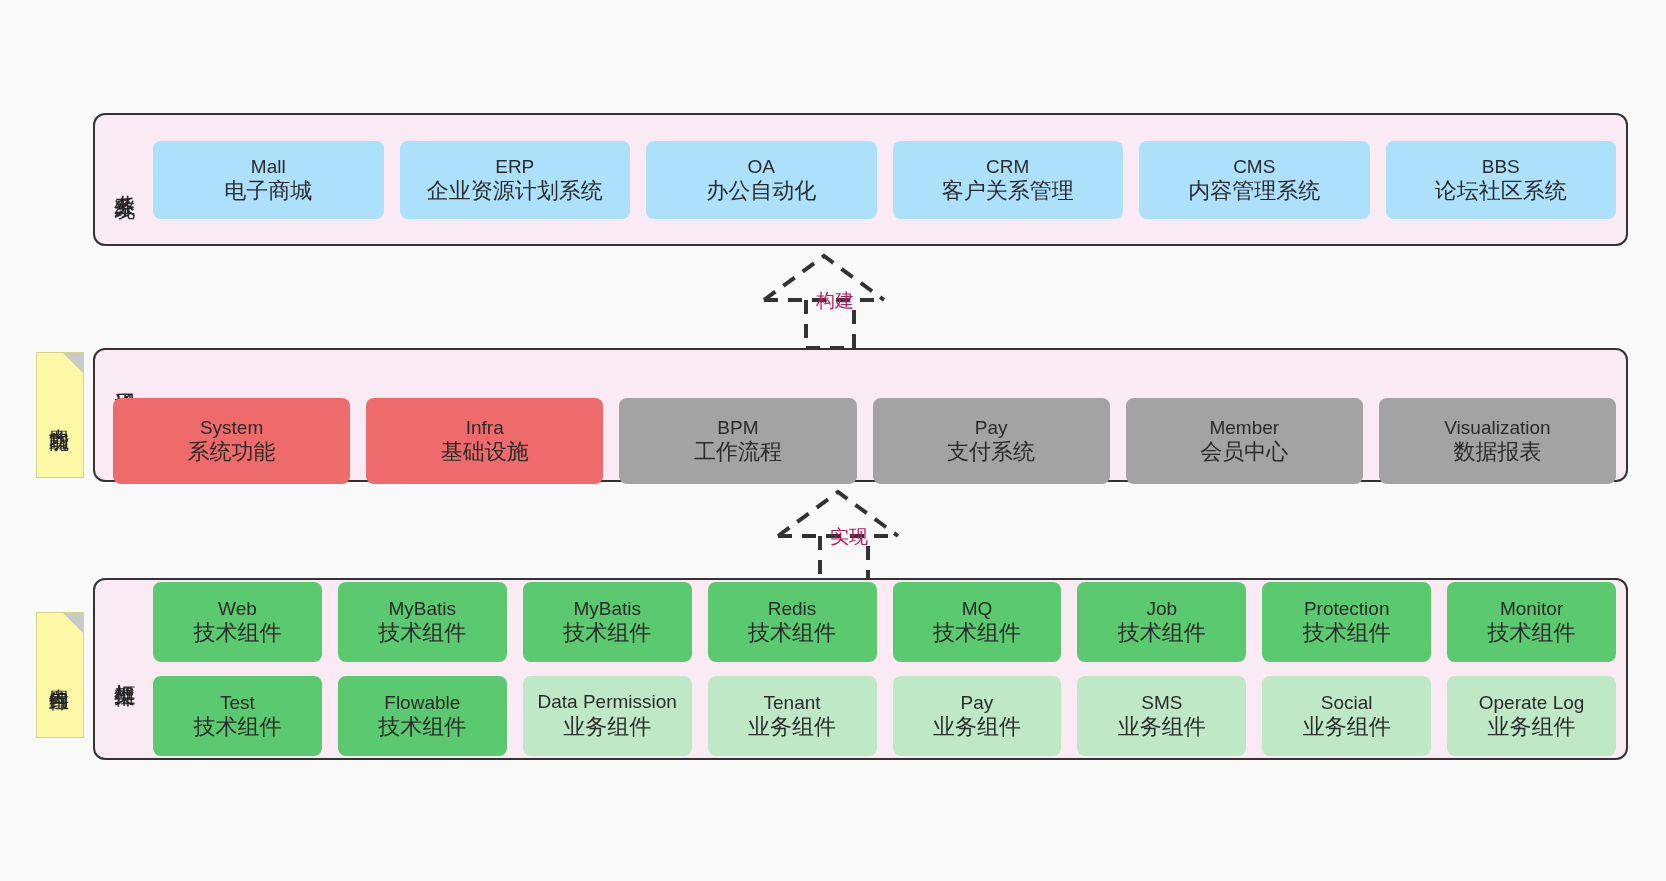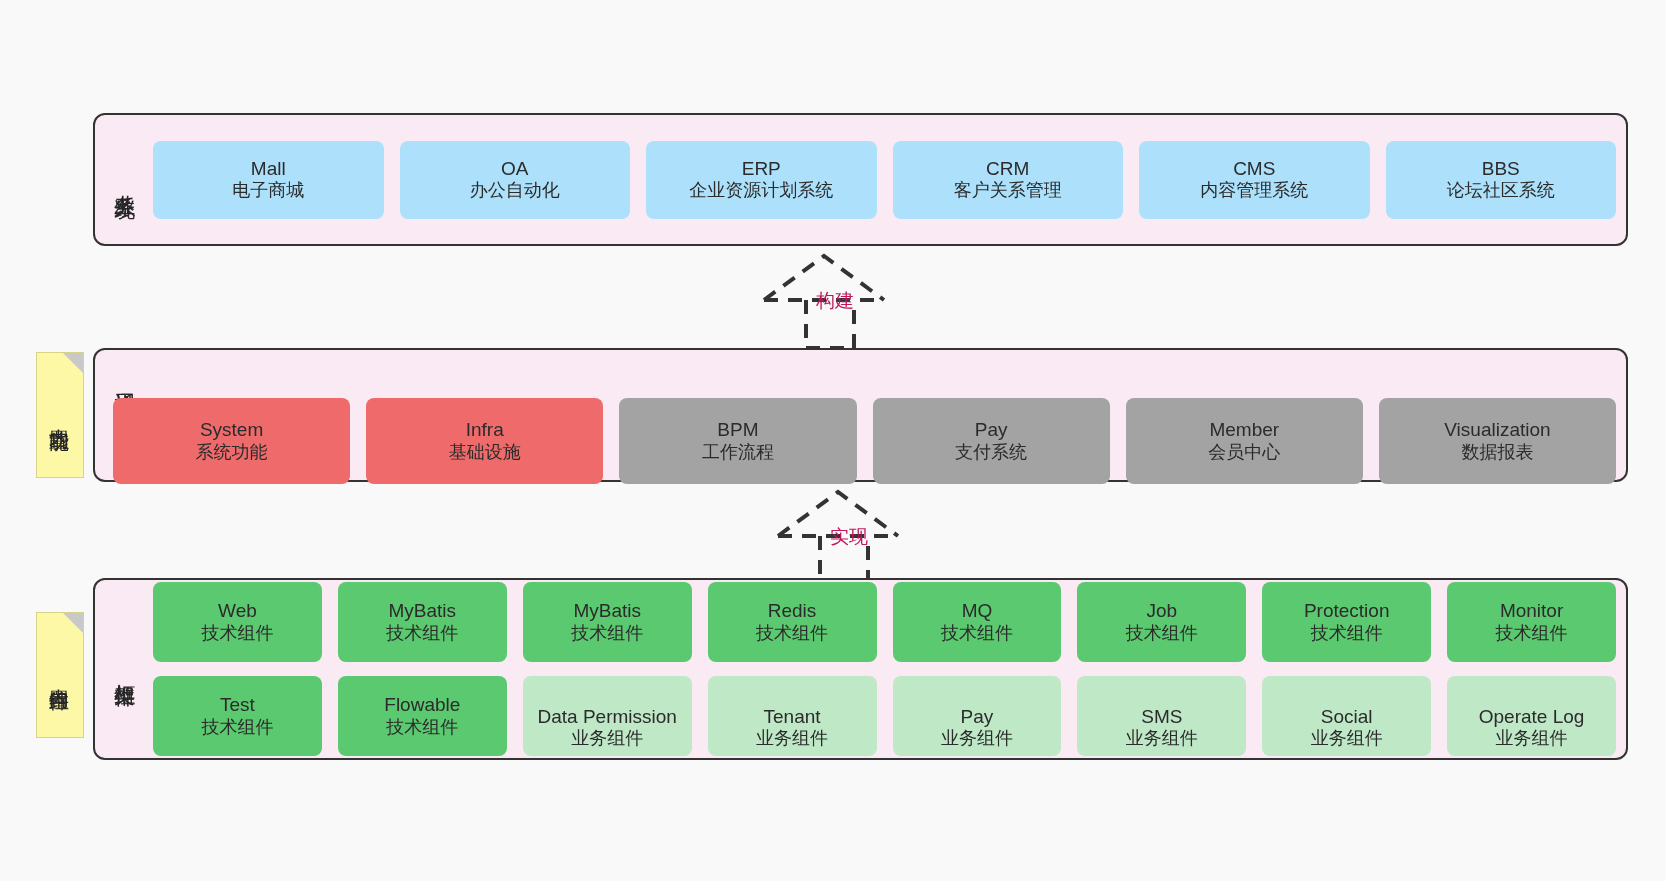--- a/index.html
+++ b/index.html
@@ -70,31 +70,31 @@
     justify-content: center;
     text-align: center;
     line-height: 1.22;
     padding: 6px 4px;
     box-sizing: border-box;
   }
   .card .en {
     font-size: 19px;
   }
   .card .cn {
-    font-size: 18px;
+    font-size: 22px;
   }
   .card.two-line-en .en {
     line-height: 1.18;
   }
 
   .card.blue   { background: #ace0fb; height: 78px; }
   .card.red    { background: #ef6b6b; height: 86px; }
   .card.pink   { background: #a3a3a3; height: 86px; }
   .card.green  { background: #5bc96f; height: 80px; }
-  .card.lgreen { background: #bfe8c7; height: 80px; justify-content: flex-end; }
+  .card.lgreen { background: #bfe8c7; height: 80px; }
 
   
   #layer-business  { top: 113px;  height: 133px; }
   #layer-common    { top: 348px;  height: 134px; flex-direction: column; }
   #layer-framework { top: 578px;  height: 182px; }
 
   
   .note {
     position: absolute;
     width: 48px;
@@ -150,26 +150,26 @@
 
   <div class="layer" id="layer-business">
     <div class="layer-title">业务系统</div>
     <div class="layer-body">
       <div class="card-row">
         <div class="card blue">
           <span class="en">Mall</span>
           <span class="cn">电子商城</span>
         </div>
         <div class="card blue">
+          <span class="en">ERP</span>
+          <span class="cn">企业资源计划系统</span>
+        </div>
+        <div class="card blue">
           <span class="en">OA</span>
           <span class="cn">办公自动化</span>
-        </div>
-        <div class="card blue">
-          <span class="en">ERP</span>
-          <span class="cn">企业资源计划系统</span>
         </div>
         <div class="card blue">
           <span class="en">CRM</span>
           <span class="cn">客户关系管理</span>
         </div>
         <div class="card blue">
           <span class="en">CMS</span>
           <span class="cn">内容管理系统</span>
         </div>
         <div class="card blue">

